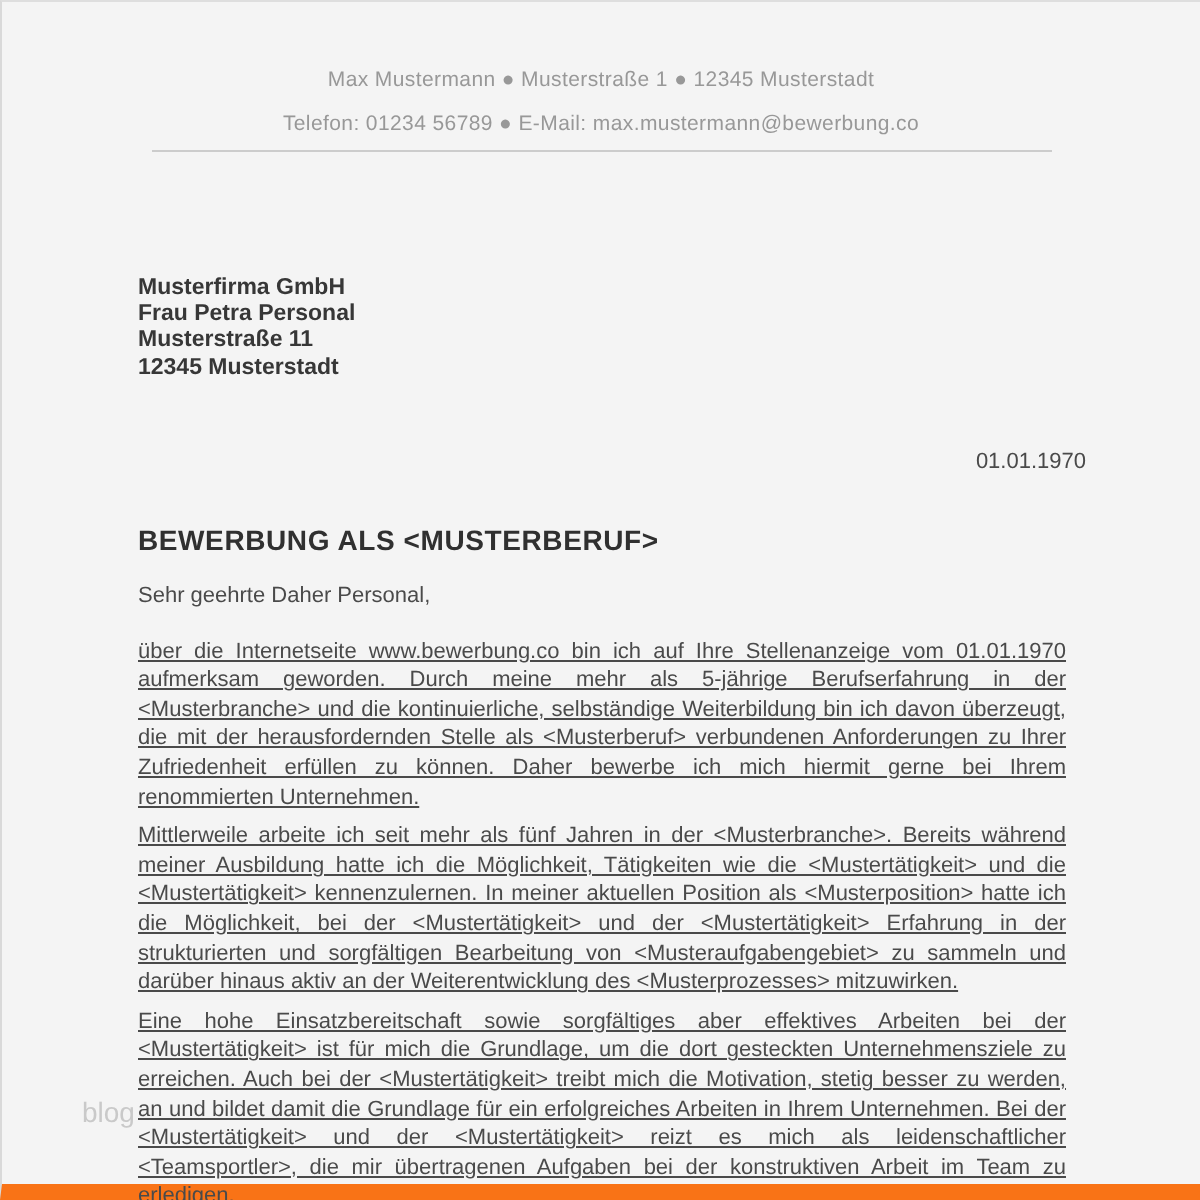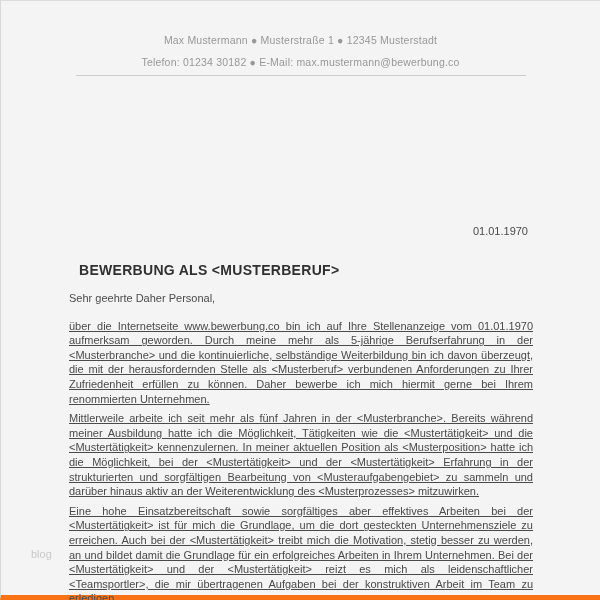--- a/index.html
+++ b/index.html
@@ -9,21 +9,21 @@
     background: #f4f4f4;
     position: relative;
     overflow: hidden;
   }
   .page {
     position: absolute;
     inset: 0;
     background: #f4f4f4;
     border-top: 1px solid #dedede;
     border-left: 1px solid #d9d9d9;
-    border-bottom: 5px solid #f97316;
+    border-bottom: 8px solid #f97316;
   }
   
   .sender-header {
     position: absolute;
     top: 33px; left: 0; right: 0;
     text-align: center;
     color: #989898;
     font-size: 10.5px;
     letter-spacing: 0.2px;
   }
@@ -39,28 +39,28 @@
     position: absolute;
     left: 68px; top: 137px;
     font-weight: bold;
     font-size: 11.5px;
     line-height: 13.2px;
     color: #373737;
   }
   
   .date-line {
     position: absolute;
-    top: 224px; right: 72px;
+    top: 224px; right: 57px;
     font-size: 11px;
     color: #4a4a4a;
   }
   
   .subject {
     position: absolute;
-    left: 78px; top: 261px;
+    left: 68px; top: 261px;
     font-size: 14px;
     font-weight: bold;
     letter-spacing: 0.3px;
     color: #303030;
     white-space: nowrap;
   }
   
   .letter-body {
     position: absolute;
     left: 68px; top: 290px;
@@ -71,37 +71,43 @@
   }
   .salutation { margin-bottom: 13px; }
   .letter-body p {
     text-align: justify;
     margin-bottom: 5px;
     text-decoration: underline;
   }
   
   .watermark {
     position: absolute;
-    left: 30px; top: 547px;
-    font-size: 11px;
+    left: 40px; top: 547px;
+    font-size: 14px;
     color: #c9c9c9;
   }
 </style>
 </head>
 <body>
 
 <div class="page">
 
   <div class="sender-header">
     <div class="line">Max Mustermann ● Musterstraße 1 ● 12345 Musterstadt</div>
-    <div class="line">Telefon: 01234 30182 ● E-Mail: max.mustermann@bewerbung.co</div>
+    <div class="line">Telefon: 01234 56789 ● E-Mail: max.mustermann@bewerbung.co</div>
   </div>
 
   <div class="header-divider"></div>
 
+  <div class="recipient">
+    <div>Musterfirma GmbH</div>
+    <div>Frau Petra Personal</div>
+    <div>Musterstraße 11</div>
+    <div>12345 Musterstadt</div>
+  </div>
 
   <div class="date-line">01.01.1970</div>
 
   <div class="subject">BEWERBUNG ALS &lt;MUSTERBERUF&gt;</div>
 
   <div class="letter-body">
     <div class="salutation">Sehr geehrte Daher Personal,</div>
     <p>über die Internetseite www.bewerbung.co bin ich auf Ihre Stellenanzeige vom 01.01.1970 aufmerksam geworden. Durch meine mehr als 5-jährige Berufserfahrung in der &lt;Musterbranche&gt; und die kontinuierliche, selbständige Weiterbildung bin ich davon überzeugt, die mit der herausfordernden Stelle als &lt;Musterberuf&gt; verbundenen Anforderungen zu Ihrer Zufriedenheit erfüllen zu können. Daher bewerbe ich mich hiermit gerne bei Ihrem renommierten Unternehmen.</p>
     <p>Mittlerweile arbeite ich seit mehr als fünf Jahren in der &lt;Musterbranche&gt;. Bereits während meiner Ausbildung hatte ich die Möglichkeit, Tätigkeiten wie die &lt;Mustertätigkeit&gt; und die &lt;Mustertätigkeit&gt; kennenzulernen. In meiner aktuellen Position als &lt;Musterposition&gt; hatte ich die Möglichkeit, bei der &lt;Mustertätigkeit&gt; und der &lt;Mustertätigkeit&gt; Erfahrung in der strukturierten und sorgfältigen Bearbeitung von &lt;Musteraufgabengebiet&gt; zu sammeln und darüber hinaus aktiv an der Weiterentwicklung des &lt;Musterprozesses&gt; mitzuwirken.</p>
     <p>Eine hohe Einsatzbereitschaft sowie sorgfältiges aber effektives Arbeiten bei der &lt;Mustertätigkeit&gt; ist für mich die Grundlage, um die dort gesteckten Unternehmensziele zu erreichen. Auch bei der &lt;Mustertätigkeit&gt; treibt mich die Motivation, stetig besser zu werden, an und bildet damit die Grundlage für ein erfolgreiches Arbeiten in Ihrem Unternehmen. Bei der &lt;Mustertätigkeit&gt; und der &lt;Mustertätigkeit&gt; reizt es mich als leidenschaftlicher &lt;Teamsportler&gt;, die mir übertragenen Aufgaben bei der konstruktiven Arbeit im Team zu erledigen.</p>

